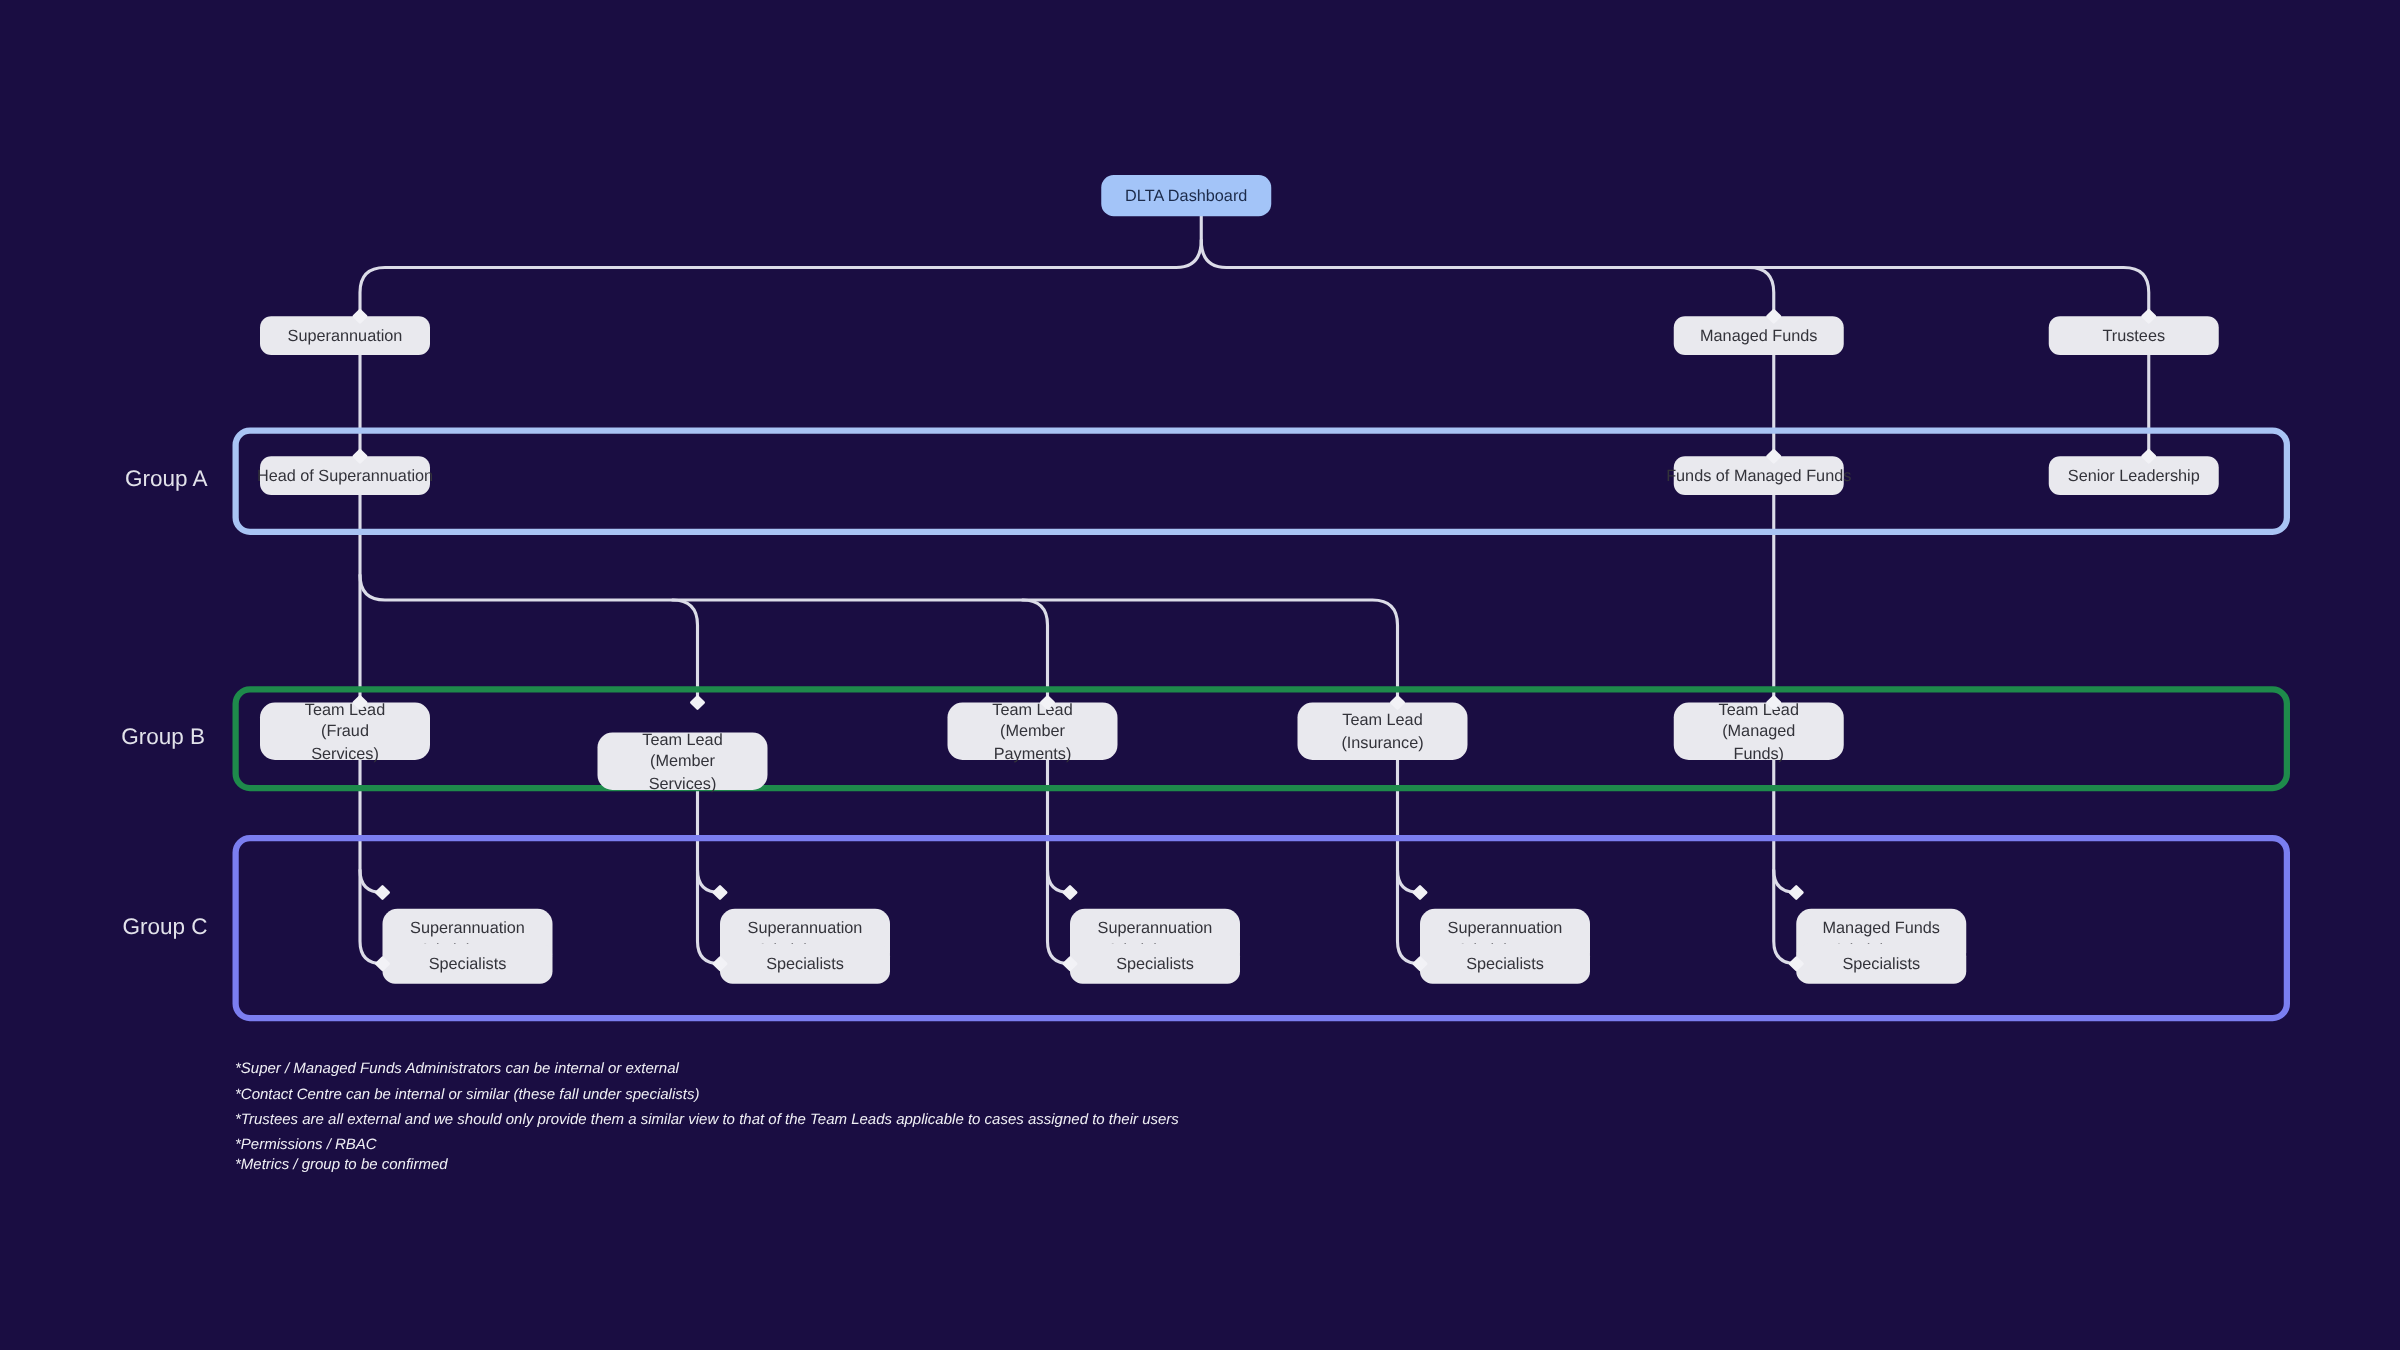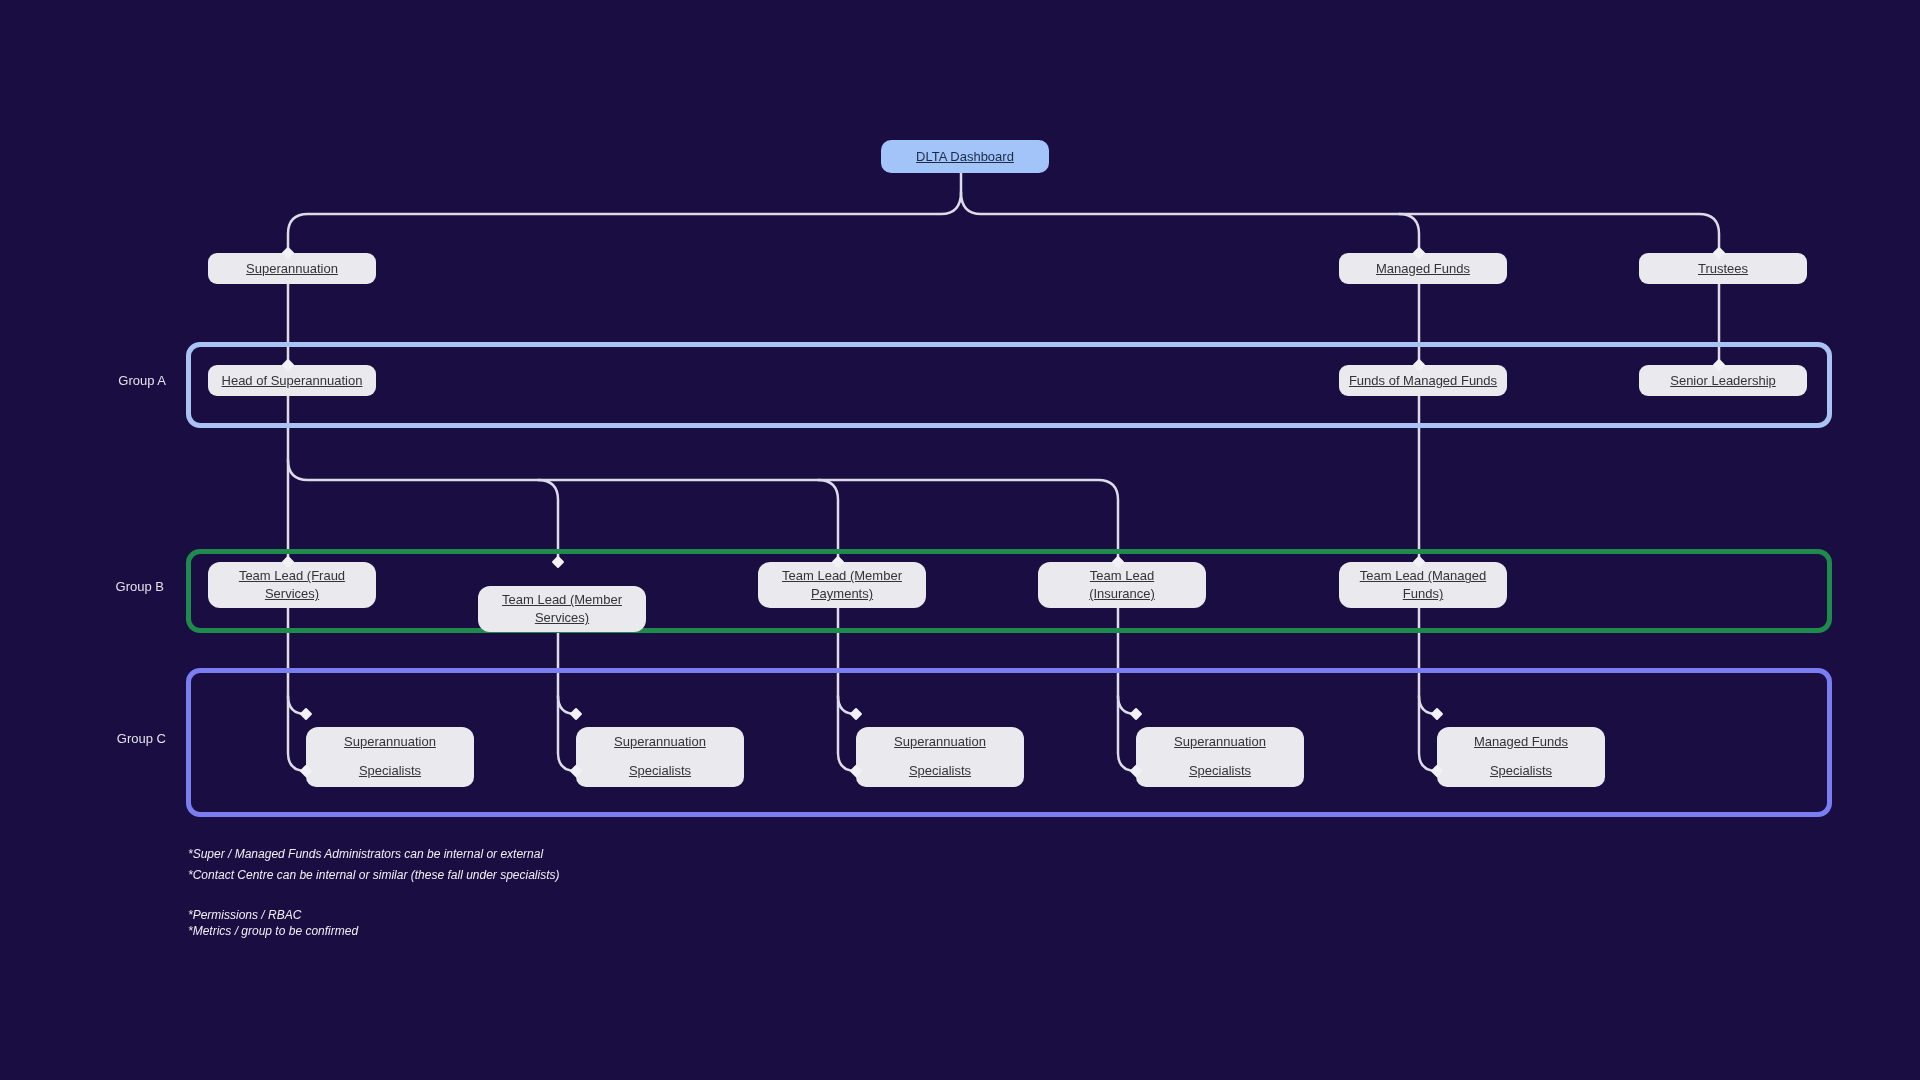--- a/index.html
+++ b/index.html
@@ -3,33 +3,33 @@
 <meta charset="utf-8">
 <style>
   html,body{margin:0;padding:0;background:#1a0d42;}
   #canvas{position:relative;width:1920px;height:1080px;background:#1a0d42;overflow:hidden;
           font-family:"Liberation Sans","DejaVu Sans",sans-serif;}
   svg.wires{position:absolute;left:0;top:0;z-index:1;}
   .group-frame{position:absolute;z-index:2;border-radius:14px;background:transparent;}
   .frame-a{left:186px;top:342px;width:1636px;height:76px;border:5px solid #a9c4f4;}
   .frame-b{left:186px;top:549px;width:1636px;height:74px;border:5px solid #1e8a4b;}
   .frame-c{left:186px;top:668px;width:1636px;height:139px;border:5px solid #7b7ef0;}
-  .node{position:absolute;z-index:3;box-sizing:border-box;width:168px;
+  .node{position:absolute;z-index:3;box-sizing:border-box;width:136px;
         display:flex;align-items:center;justify-content:center;text-align:center;
         background:#e9e9ee;color:#33333a;font-size:13px;line-height:1.35;
-        border-radius:9px;white-space:nowrap;text-decoration:underline;}
+        border-radius:9px;white-space:nowrap;}
   .node.root{background:#a3c4f8;color:#1c2b4a;height:33px;border-radius:10px;}
   .node.h1{height:31px;}
   .node.tall{height:46px;border-radius:12px;white-space:normal;padding:0 20px;}
   .node.admin{height:47px;border-radius:12px;white-space:normal;padding:0 20px;margin-top:36px;}
   .node.spec{height:32px;border-radius:10px;}
   .diamond{position:absolute;z-index:4;width:9px;height:9px;background:#f2f2f6;
            transform:translate(-50%,-50%) rotate(45deg);border-radius:1px;}
   .group-label{position:absolute;z-index:3;width:120px;text-align:right;
-               color:#e2e2ea;font-size:13px;}
+               color:#e2e2ea;font-size:18px;}
   .note{position:absolute;z-index:3;left:188px;color:#f0f0f5;font-size:12px;font-style:italic;}
 </style>
 </head>
 <body>
 
 <div id="canvas">
 
   <svg class="wires" width="1920" height="1080" fill="none" stroke="#dcdce8" stroke-width="2.5" stroke-linecap="round">
 
     <path d="M961,173 V192 Q961,214 941,214 H308 Q288,214 288,234 V252"></path>
@@ -113,16 +113,17 @@
   <div class="diamond" style="left:1136px;top:714px"></div>
   <div class="diamond" style="left:1437px;top:714px"></div>
   <div class="diamond" style="left:306px;top:771px"></div>
   <div class="diamond" style="left:576px;top:771px"></div>
   <div class="diamond" style="left:856px;top:771px"></div>
   <div class="diamond" style="left:1136px;top:771px"></div>
   <div class="diamond" style="left:1437px;top:771px"></div>
 
   <div class="note" style="top:847px">*Super / Managed Funds Administrators can be internal or external</div>
   <div class="note" style="top:868px">*Contact Centre can be internal or similar (these fall under specialists)</div>
+  <div class="note" style="top:888px">*Trustees are all external and we should only provide them a similar view to that of the Team Leads applicable to cases assigned to their users</div>
   <div class="note" style="top:908px">*Permissions / RBAC</div>
   <div class="note" style="top:924px">*Metrics / group to be confirmed</div>
 
 </div>
 
 </body></html>

